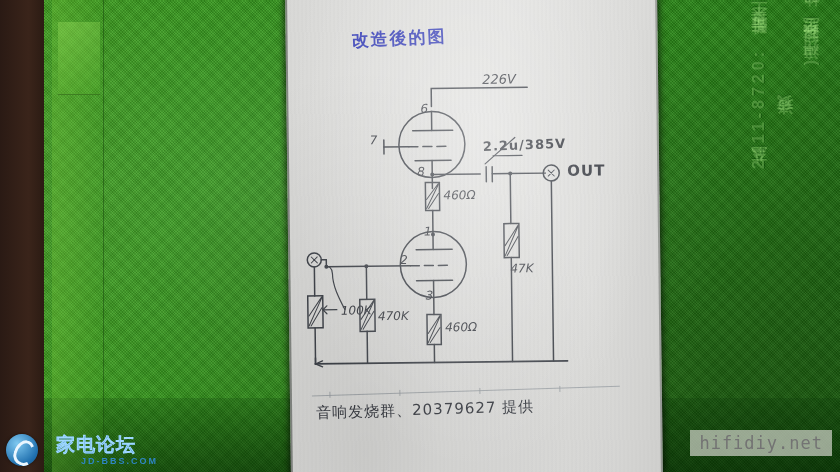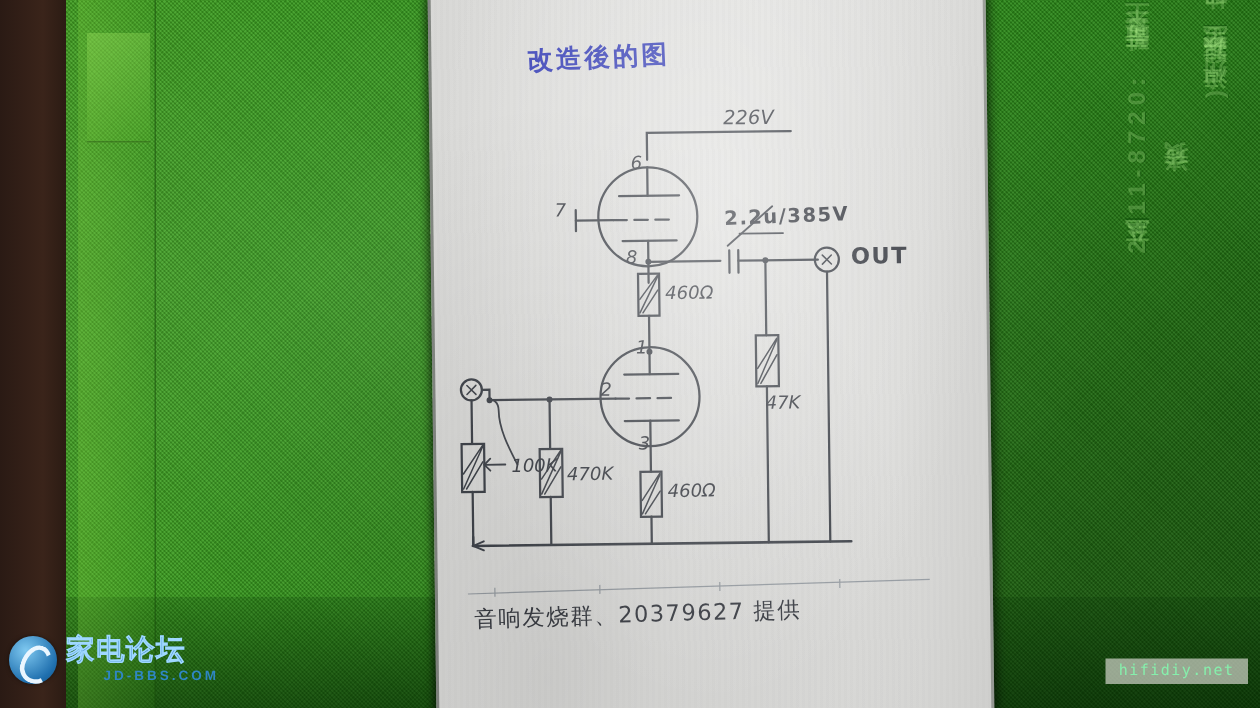--- a/index.html
+++ b/index.html
@@ -83,21 +83,21 @@
   }
   .hw-s{font-size:12px;font-style:italic;}
   .hw-m{font-size:13px;font-style:italic;}
   .hw-pin{font-size:12px;font-style:italic;}
   .hw-cap{font-size:13px;letter-spacing:1px;font-weight:600;transform:rotate(-1.5deg);}
   .hw-out{font-size:15px;letter-spacing:1px;font-weight:600;}
 
   
   .logo{
     position:absolute;left:6px;top:424px;width:160px;height:42px;
-    display:flex;align-items:flex-start;gap:6px;
+    display:flex;align-items:flex-end;gap:18px;
   }
   .logo-mark{
     width:32px;height:32px;border-radius:50%;
     background:radial-gradient(circle at 35% 30%,#7ec8f0,#1f6fae 70%,#14527f);
     position:relative;flex:none;
     box-shadow:0 0 3px rgba(0,0,0,0.5);
   }
   .logo-mark:before{
     content:"";position:absolute;left:8px;top:6px;width:15px;height:20px;
     border:3px solid #eaf6ff;border-radius:50% 50% 50% 50%/60% 60% 40% 40%;
@@ -108,21 +108,21 @@
     font-size:19px;font-weight:700;color:#1f6fae;letter-spacing:1px;
     -webkit-text-stroke:0.4px #9fd8ff;
   }
   .logo-en{font-size:9px;font-weight:700;color:#2f86c4;letter-spacing:2px;margin-top:3px;margin-left:25px;}
 
   .wm{
     position:absolute;right:8px;bottom:16px;
     background:rgba(205,208,198,0.72);
     padding:3px 9px;
     font-family:"DejaVu Sans Mono",monospace;
-    font-size:10px;letter-spacing:1px;color:#86efac;
+    font-size:17px;letter-spacing:1px;color:#737373;
   }
 </style>
 </head>
 <body>
 
 <div id="stage">
 
   <div class="bg-dark"></div>
   <div class="bg-green"></div>
   <div class="green-bottom-dark"></div>

